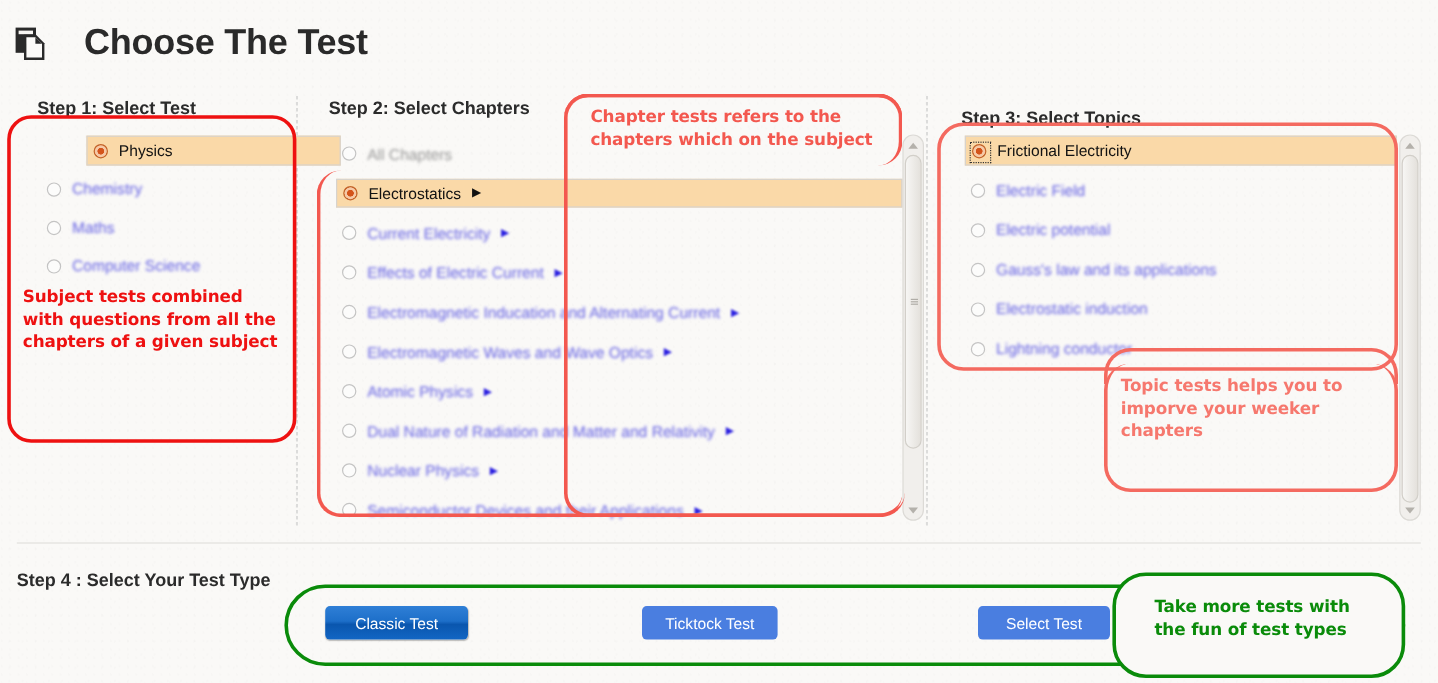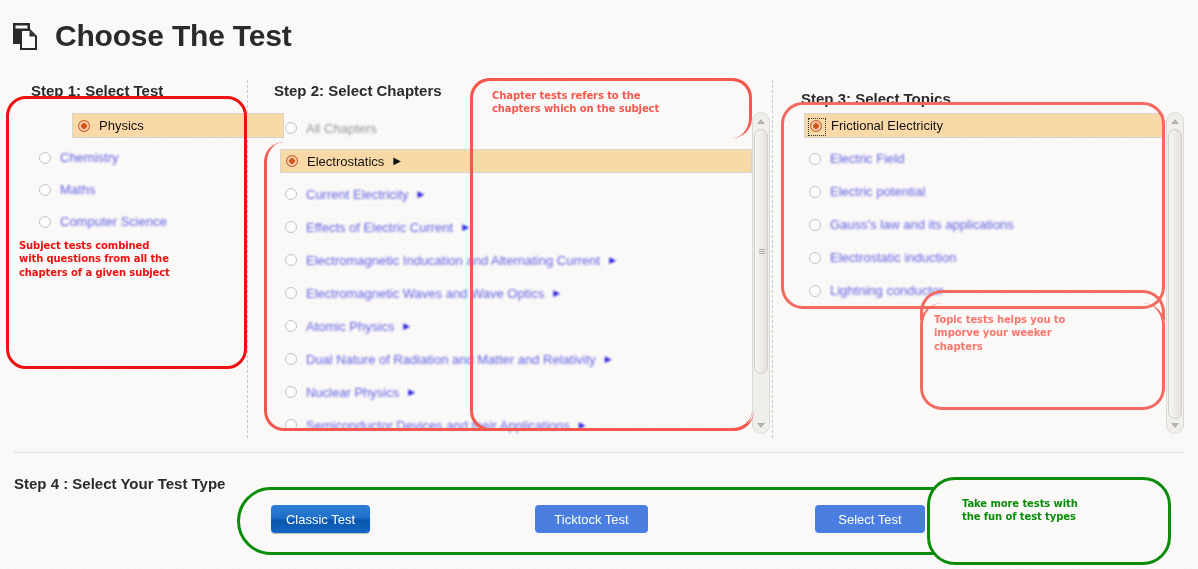--- a/index.html
+++ b/index.html
@@ -16,21 +16,21 @@
     background:
       radial-gradient(circle at 20% 30%, rgba(0,0,0,0.012) 0 1px, transparent 1px),
       radial-gradient(circle at 70% 60%, rgba(0,0,0,0.012) 0 1px, transparent 1px),
       #faf9f7;
     background-size: 7px 7px, 11px 11px, auto;
   }
 
   
   .page-title {
     position: absolute; left: 12px; top: 20px;
-    display: flex; align-items: center; gap: 13px;
+    display: flex; align-items: center; gap: 28px;
   }
   .title-icon { width: 30px; height: 32px; position: relative; flex: none; }
   .title-text {
     font-size: 30px; font-weight: bold; color: #2a2a2a;
     letter-spacing: -0.2px; line-height: 1;
   }
 
   
   .col-head {
     position: absolute;
@@ -136,21 +136,21 @@
   .grip {
     position: absolute; left: 4px; top: 50%; margin-top: -3px;
     width: 6px; height: 6px;
   }
   .grip span { display: block; height: 1px; background: #b0ada7; margin-bottom: 1px; }
 
   
   .callout {
     position: absolute;
     font-family: "DejaVu Sans", sans-serif;
-    font-size: 10px; font-weight: bold; line-height: 1.33;
+    font-size: 14px; font-weight: bold; line-height: 1.33;
     letter-spacing: -0.1px;
     border-radius: 18px;
     background: transparent;
     pointer-events: none;
   }
   .callout .txt { position: absolute; white-space: pre-line; }
 
   #ann1 { left: 6px; top: 96px; width: 241px; height: 273px;
           border: 3px solid #ee1111; border-radius: 20px; }
   #ann1 .txt { left: 10px; top: 140px; color: #ee1111; }
@@ -187,21 +187,21 @@
     position: absolute; left: 14px; top: 475px;
     font-size: 15px; font-weight: bold; color: #2b2b2b;
   }
   .tbtn {
     position: absolute; top: 505px; height: 28px;
     border-radius: 4px; color: #fff;
     font-size: 13px; display: flex; align-items: center; justify-content: center;
     border: none; cursor: pointer;
   }
   #btn-classic {
-    left: 271px; width: 99px;
+    left: 271px; width: 119px;
     background: linear-gradient(to bottom, #2f7fd6 0%, #1d6fc9 45%, #0a56ae 55%, #1266c4 100%);
     box-shadow: 0 1px 1px rgba(0,0,0,.25);
   }
   #btn-ticktock { left: 535px; width: 113px; background: #4a7ee0; }
   #btn-diehard  { left: 815px; width: 110px; background: #4a7ee0; }
 </style>
 </head>
 <body>
 
 <div id="root">

